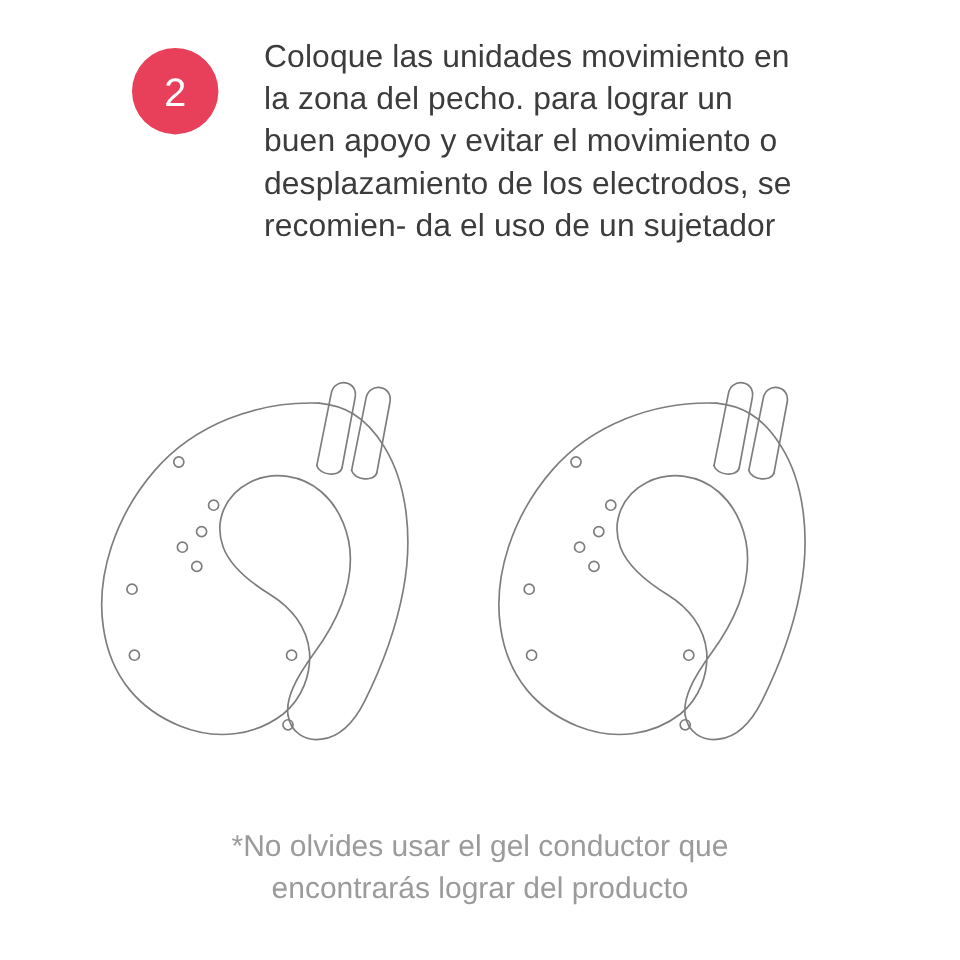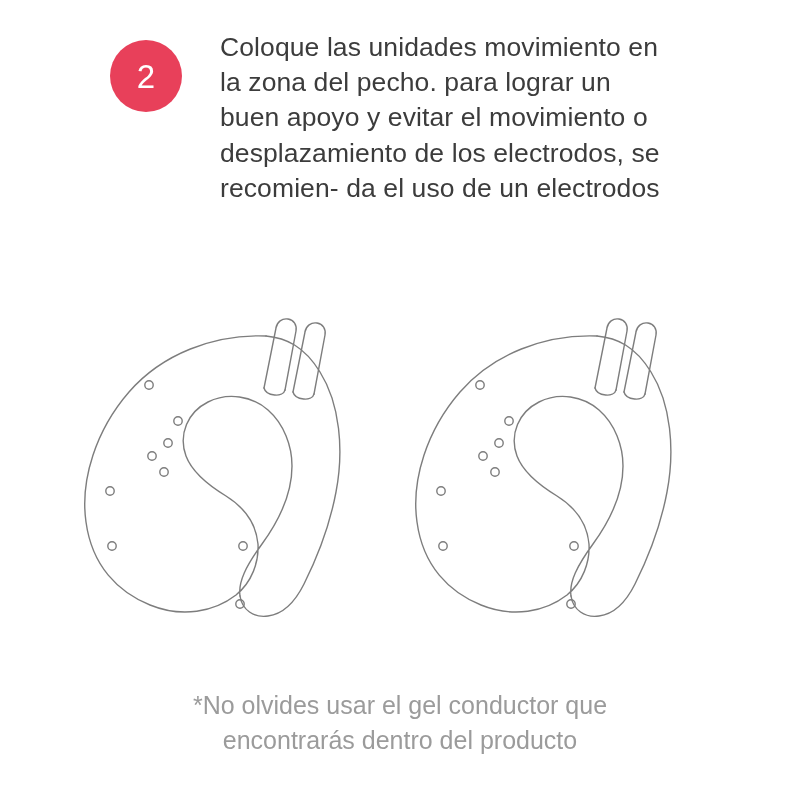--- a/index.html
+++ b/index.html
@@ -92,21 +92,21 @@
   <div class="step-header">
     <div class="step-badge">
       <span>2</span>
     </div>
     <div class="step-text">
       <span class="line">Coloque las unidades movimiento</span>
       <span class="line">en la zona del pecho. para</span>
       <span class="line">lograr un buen apoyo y evitar el</span>
       <span class="line">movimiento o desplazamiento</span>
       <span class="line">de los electrodos, se recomien-</span>
-      <span class="line">da el uso de un electrodos</span>
+      <span class="line">da el uso de un sujetador</span>
     </div>
   </div>
 
   <div class="illustration">
     <svg width="800" height="350" viewBox="0 0 800 350" xmlns="http://www.w3.org/2000/svg">
       <g fill="none" stroke="#7d7d7d" stroke-width="1.4" stroke-linejoin="round" stroke-linecap="round">
 
         <g>
 
           <path d="M266,36
@@ -190,16 +190,16 @@
             <circle cx="571" cy="304" r="4.2"></circle>
           </g>
         </g>
 
       </g>
     </svg>
   </div>
 
   <div class="footer-note">
     <span class="line">*No olvides usar el gel conductor que</span>
-    <span class="line">encontrarás dentro del producto</span>
+    <span class="line">encontrarás lograr del producto</span>
   </div>
 
 </div>
 
 </body></html>

